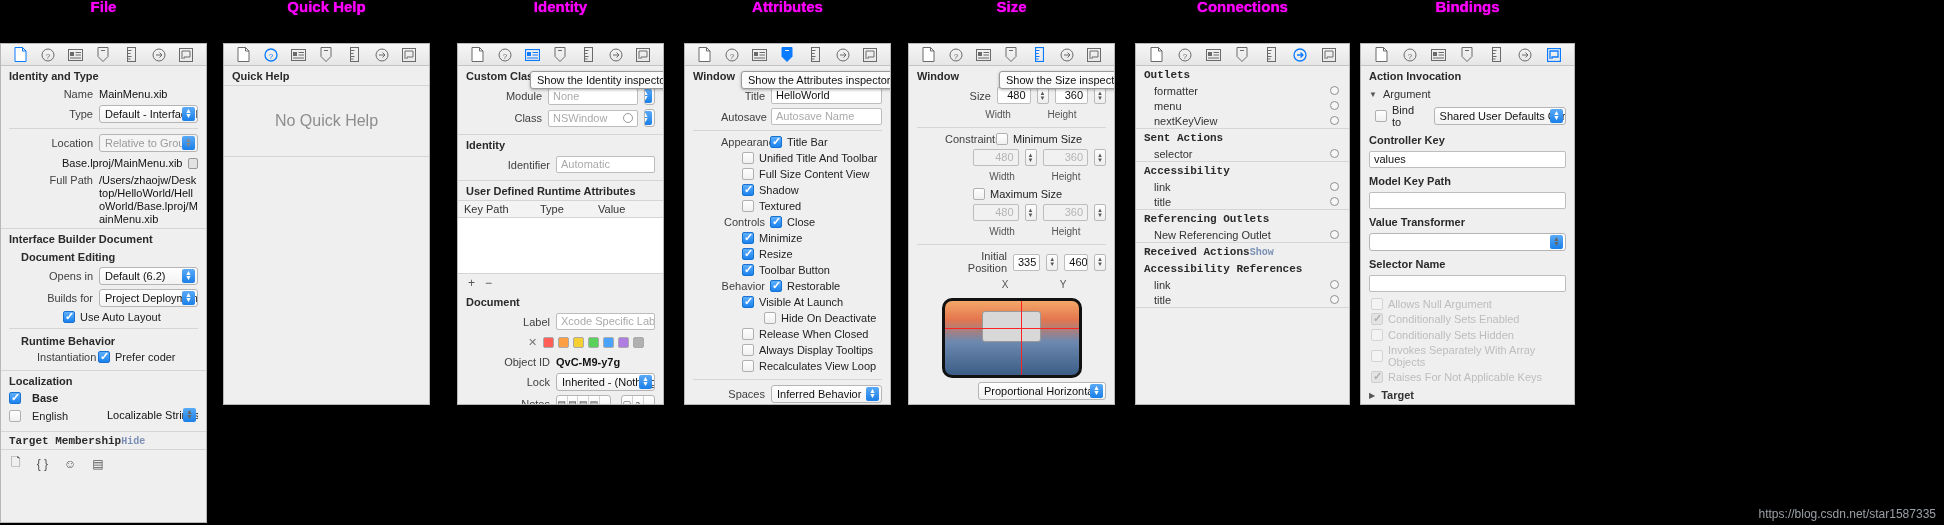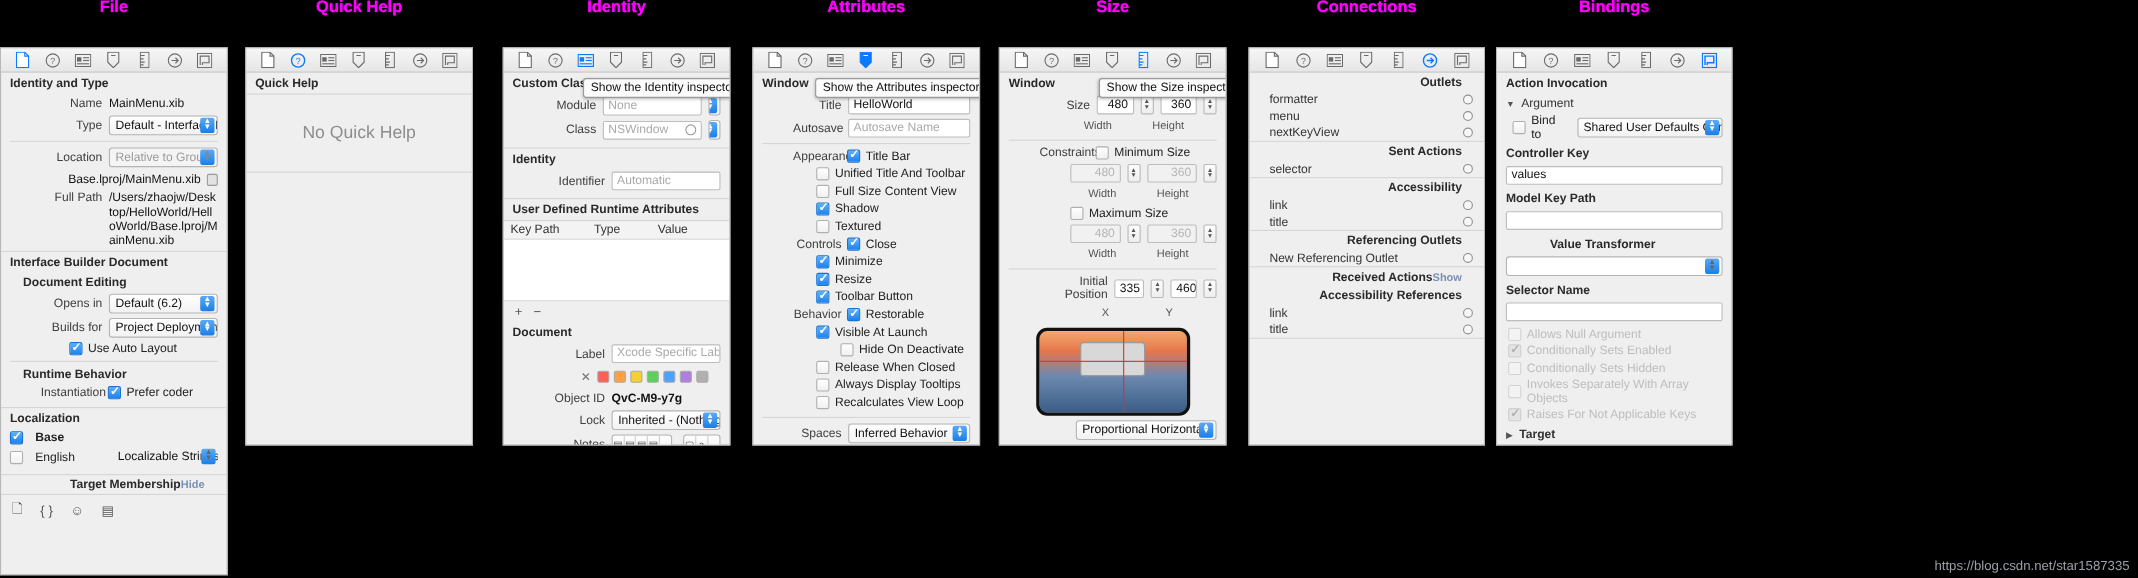--- a/index.html
+++ b/index.html
@@ -133,22 +133,22 @@
 
   .conn-row {
     display:flex; align-items:center; justify-content:space-between;
     padding: 1px 10px 1px 18px; font-size: 11px; color:#333; min-height:15px;
   }
   .dot {
     width: 9px; height: 9px; border-radius: 50%;
     border: 1px solid #8f8f8f; background: #f7f7f7; flex:none;
   }
   .conn-hdr {
-    font-weight:bold; font-size:11px; color:#2a2a2a; padding: 3px 20px 2px 8px;
-    display:flex; justify-content:flex-end; align-items:center;
+    font-weight:bold; font-size:11px; color:#2a2a2a; padding: 3px 8px 2px 8px;
+    display:flex; justify-content:flex-start; align-items:center;font-family:Liberation Mono, monospace;
   }
   .show-link { color:#7a8fb5; font-weight:bold; font-size:10px; }
 
   .tri { font-size: 8px; color:#555; }
 
   .kp-head {
     display:flex; font-size:11px; color:#333;
     border-top:1px solid #d5d5d5; border-bottom:1px solid #d5d5d5;
     background:#f3f3f3; padding: 2px 0;
   }
@@ -1021,21 +1021,21 @@
       <div class="tf" style="width:197px;">
         <span>values</span>
       </div>
     </div>
     <div class="sect" style="padding-left:8px;padding-top:5px;">Model Key Path</div>
     <div class="row">
       <div class="tf" style="width:197px;">
         <span></span>
       </div>
     </div>
-    <div class="sect" style="padding-left:8px;padding-top:5px;margin-left:40px;">Value Transformer</div>
+    <div class="sect" style="padding-left:8px;padding-top:5px;">Value Transformer</div>
     <div class="row">
       <div class="popup" style="width:197px;background:#fff;">
         <span></span>
         <span class="arrows" style="color:#666;background:none;">▲<br>▼</span>
       </div>
     </div>
     <div class="sect" style="padding-left:8px;padding-top:5px;">Selector Name</div>
     <div class="row">
       <div class="tf" style="width:197px;">
         <span></span>

